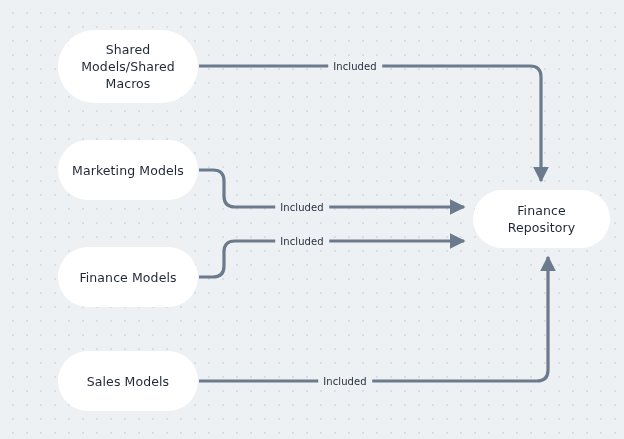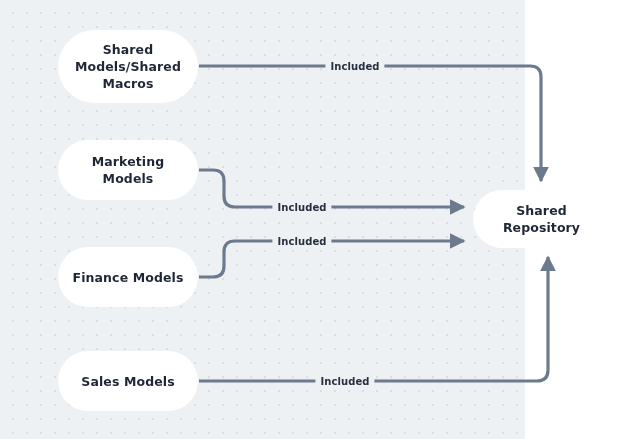--- a/index.html
+++ b/index.html
@@ -8,27 +8,26 @@
     padding: 0;
   }
   body {
     width: 624px;
     height: 439px;
     overflow: hidden;
     font-family: "DejaVu Sans", "Liberation Sans", sans-serif;
   }
   #canvas {
     position: relative;
-    width: 525px;
+    width: 624px;
     height: 439px;
     background-color: #eef1f4;
     background-image: radial-gradient(circle, #dadee3 1px, transparent 1.2px);
     background-size: 14px 14px;
     background-position: 6px 6px;
-    font-weight: bold;
   }
   #edges {
     position: absolute;
     left: 0;
     top: 0;
     width: 624px;
     height: 439px;
   }
   .node {
     position: absolute;
@@ -95,21 +94,21 @@
 
   <div class="node" style="left:58px; top:247px; width:140px; height:60px;">
     <span style="white-space:pre-line;">Finance Models</span>
   </div>
 
   <div class="node" style="left:58px; top:351px; width:140px; height:60px;">
     <span style="white-space:pre-line;">Sales Models</span>
   </div>
 
   <div class="node" style="left:473px; top:190px; width:137px; height:58px;">
-    <span style="white-space:pre-line;">Shared Repository</span>
+    <span style="white-space:pre-line;">Finance Repository</span>
   </div>
 
   <div class="edge-label" style="left:355px; top:66px;">Included</div>
 
   <div class="edge-label" style="left:302px; top:207px;">Included</div>
 
   <div class="edge-label" style="left:302px; top:241px;">Included</div>
 
   <div class="edge-label" style="left:345px; top:381px;">Included</div>
 

